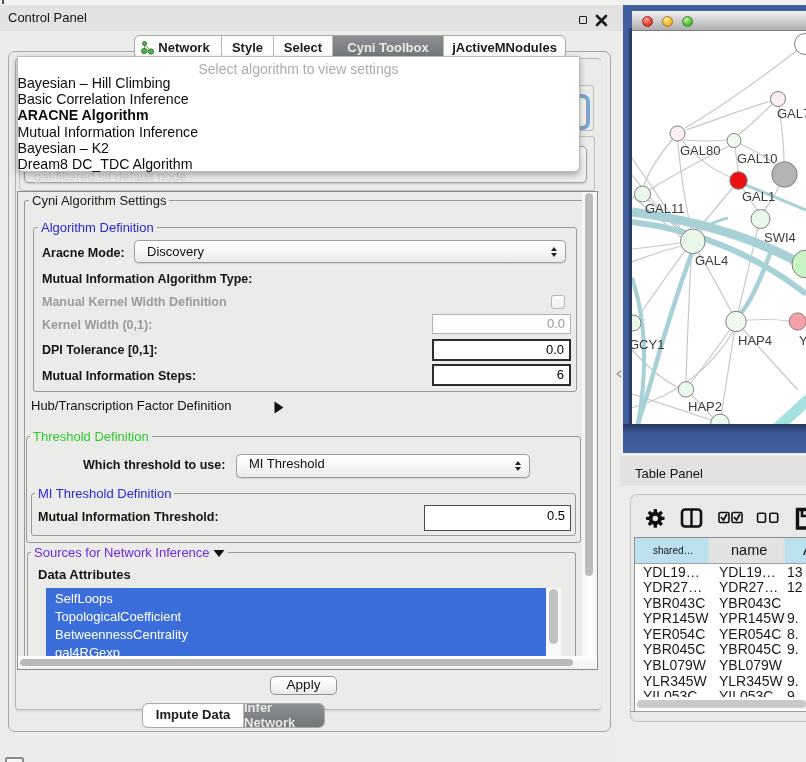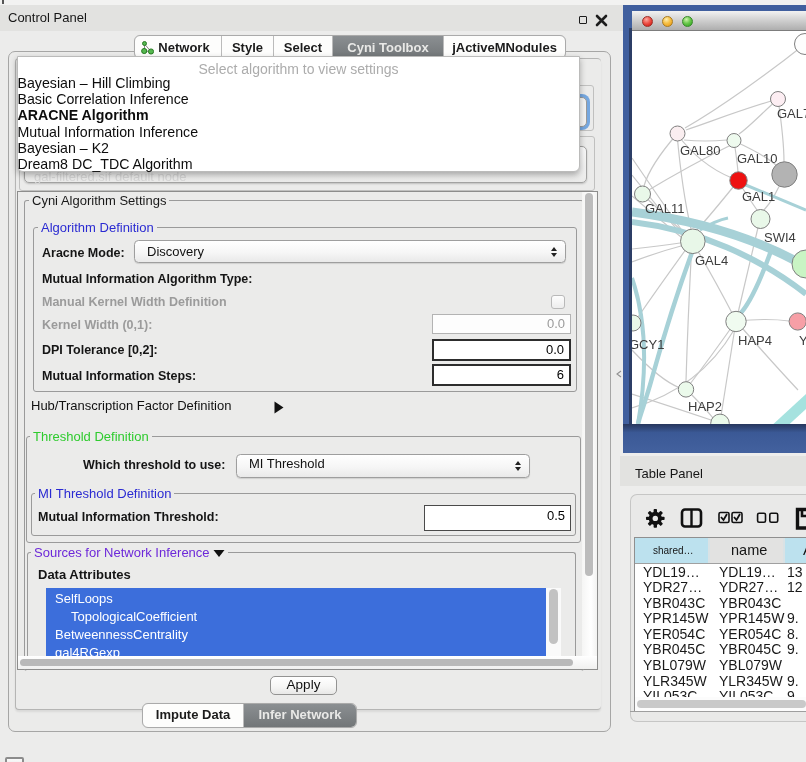--- a/index.html
+++ b/index.html
@@ -61,21 +61,21 @@
     </div>
 
   <div class="lbl" style="left:42px;top:272px;">Mutual Information Algorithm Type:</div>
 
   <div class="lblg" style="left:42px;top:295px;">Manual Kernel Width Definition</div>
   <div class="abs" style="left:551px;top:295px;width:12px;height:12px;border:1px solid #b9b9b9;border-radius:3px;background:linear-gradient(#fdfdfd,#ededed);"></div>
 
   <div class="lblg" style="left:42px;top:318px;">Kernel Width (0,1):</div>
   <div class="field" style="left:432px;top:314px;width:139px;height:20px;border:1px solid #b3b3b3;background:#fdfdfd;color:#9a9a9a;line-height:18px;">0.0</div>
 
-  <div class="lbl" style="left:42px;top:343px;">DPI Tolerance [0,2]:</div>
+  <div class="lbl" style="left:42px;top:343px;">DPI Tolerance [0,1]:</div>
   <div class="field" style="left:432px;top:339px;width:139px;height:22px;border:2px solid #2d2d2d;color:#000;line-height:18px;">0.0</div>
 
   <div class="lbl" style="left:42px;top:369px;">Mutual Information Steps:</div>
   <div class="field" style="left:432px;top:364px;width:139px;height:22px;border:2px solid #2d2d2d;color:#000;line-height:18px;">6</div>
 
   <div class="abs" style="left:31px;top:397.5px;font-size:13px;color:#111;">Hub/Transcription Factor Definition</div>
   <svg class="abs" style="left:273px;top:401px;" width="12" height="13" viewBox="0 0 12 13">
       <path d="M1.5 0.5 L10.5 6.5 L1.5 12.5 Z" fill="#111"></path>
     </svg>
 
@@ -97,37 +97,37 @@
   <div class="gbox" style="left:27px;top:552px;width:547px;height:110px;border-bottom:none;"></div>
   <div class="abs gtitle" style="left:31px;top:546px;color:#6d28d9;">Sources for Network Inference <svg width="12" height="9" viewBox="0 0 12 9" style="vertical-align:-1px;">
         <path d="M0.5 1 L11.5 1 L6 8 Z" fill="#111"></path>
       </svg></div>
 
   <div class="lbl" style="left:38px;top:567px;font-size:13px;">Data Attributes</div>
 
   <div class="abs" style="left:46px;top:588px;width:515px;height:70px;background:#fafafa;"></div>
   <div class="abs" style="left:46px;top:588px;width:500px;height:70px;background:#3c6edb;color:#fff;font-size:13px;overflow:hidden;padding-top:2px;box-sizing:border-box;">
     <div style="height:17.9px;padding-left:9px;line-height:17.9px;">SelfLoops</div>
-    <div style="height:17.9px;padding-left:25px;line-height:17.9px;">TopologicalCoefficient</div>
+    <div style="height:17.9px;padding-left:9px;line-height:17.9px;">TopologicalCoefficient</div>
     <div style="height:17.9px;padding-left:9px;line-height:17.9px;">BetweennessCentrality</div>
     <div style="height:17.9px;padding-left:9px;line-height:17.9px;">gal4RGexp</div>
   </div>
   <div class="abs" style="left:549px;top:589px;width:9px;height:55px;background:#c2c2c2;border-radius:4.5px;"></div>
 
   <div class="abs" style="left:18px;top:656px;width:579px;height:13px;background:linear-gradient(#ffffff,#f0f0ef);"></div>
   <div class="abs" style="left:20px;top:658.5px;width:553px;height:7.5px;background:#b9b9b9;border-radius:3.75px;"></div>
 
   <div class="abs" style="left:582px;top:192px;width:15px;height:464px;background:linear-gradient(90deg,#f5f5f4,#ffffff 60%,#f2f2f1);"></div>
   <div class="abs" style="left:585px;top:193px;width:8px;height:383px;background:#bcbcbc;border-radius:4px;"></div>
 
   <div class="abs" style="left:270px;top:675.5px;width:67px;height:19px;border:1px solid #939392;border-radius:5px;background:linear-gradient(#ffffff,#f6f6f5 55%,#e8e8e7);box-sizing:border-box;text-align:center;font-size:13.5px;font-weight:400;color:#111;line-height:16.5px;">Apply</div>
 
   <div class="seg b" style="left:142px;top:703px;height:23px;">
     <div class="tb" style="width:101px;">Impute Data</div>
-    <div class="tb sel" style="width:112px;">Infer Network</div>
+    <div class="tb sel" style="width:80px;">Infer Network</div>
   </div>
 
   <div class="seg" style="left:90px;top:35px;height:22px;margin-left:44px;">
     <div class="tb" style="width:87px;padding-right:5px;box-sizing:border-box;"><svg width="13" height="15" viewBox="0 0 13 15" style="margin-right:4px;">
           <path d="M3.5 4 L3.5 11 L10 11.5 M3.5 4 L10 11.5" stroke="#8a8a8a" stroke-width="1" fill="none"></path>
           <circle cx="3.5" cy="3.5" r="2" fill="#55b84f" stroke="#20721c" stroke-width="0.9"></circle>
           <circle cx="3.2" cy="11" r="2.6" fill="#55b84f" stroke="#20721c" stroke-width="0.9"></circle>
           <circle cx="10" cy="11.5" r="2.6" fill="#55b84f" stroke="#20721c" stroke-width="0.9"></circle>
         </svg>Network</div>
     <div class="tb" style="width:52px;">Style</div>

